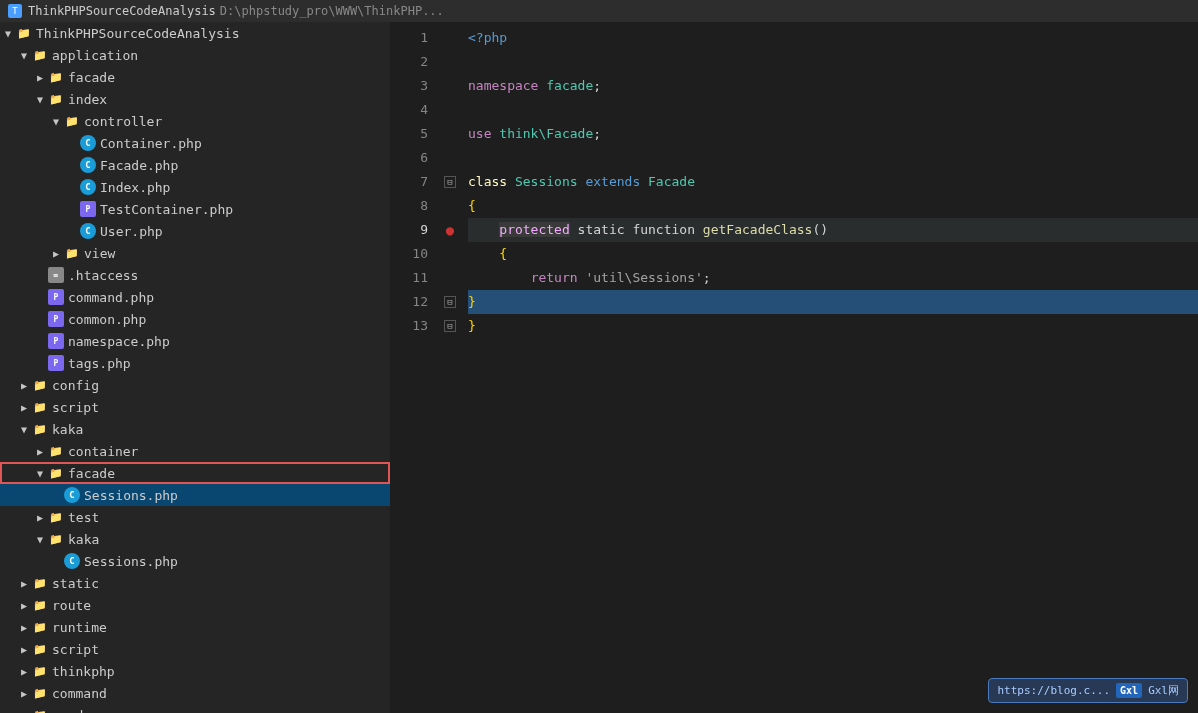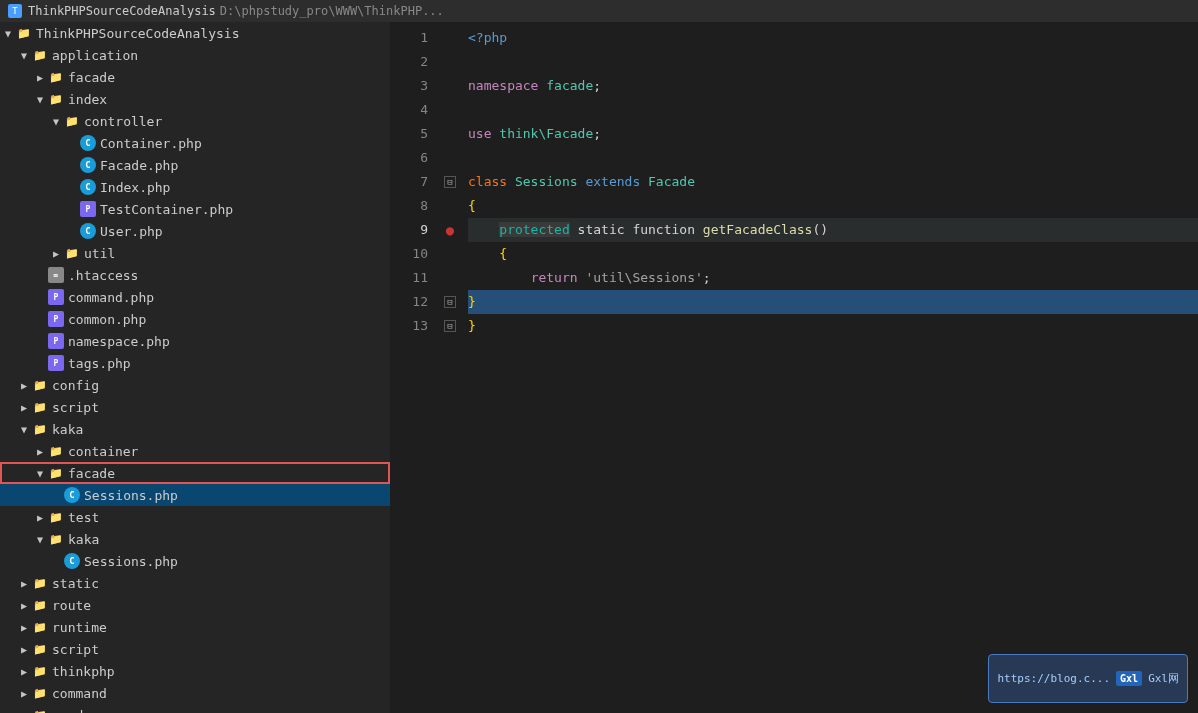--- a/index.html
+++ b/index.html
@@ -199,43 +199,43 @@
     }
 
     .code-line.line-selected {
       background: #264f78;
     }
 
     
     .php-tag { color: #569cd6; text-align: right; }
     .kw-namespace { color: #c586c0; }
     .kw-use { color: #c586c0; }
-    .kw-class { color: #f97316; }
+    .kw-class { color: #fef9c3; }
     .kw-extends { color: #569cd6; }
-    .kw-protected { color: #14b8a6; background: #3a3a3a; }
+    .kw-protected { color: #f0abfc; background: #3a3a3a; }
     .kw-static { color: #d4d4d4; }
     .kw-function { color: #d4d4d4; text-align: center; }
     .kw-return { color: #c586c0; }
     .class-name { color: #4ec9b0; }
     .namespace-name { color: #4ec9b0; }
     .func-name { color: #dcdcaa; }
     .string { color: #a3a3a3; }
     .punctuation { color: #d4d4d4; }
     .bracket { color: #ffd700; }
     .normal { color: #d4d4d4; }
 
     
     .watermark {
       position: fixed;
       bottom: 10px;
       right: 10px;
       background: rgba(40, 60, 90, 0.9);
       border: 1px solid #4a7abf;
       border-radius: 4px;
-      padding: 16px 8px;
+      padding: 4px 8px;
       font-size: 11px;
       color: #aaccff;
       display: flex;
       align-items: center;
       gap: 6px;
       z-index: 100;
     }
     .watermark-logo {
       background: #2266bb;
       color: white;
@@ -312,21 +312,21 @@
         <span class="item-label">TestContainer.php</span>
       </div>
       <div class="tree-item" style="padding-left: 64px;">
         <span class="arrow empty"></span>
         <span class="file-icon icon-php-class">C</span>
         <span class="item-label">User.php</span>
       </div>
       <div class="tree-item" style="padding-left: 48px;">
         <span class="arrow closed"></span>
         <span class="file-icon icon-folder">📁</span>
-        <span class="item-label folder-name">util</span>
+        <span class="item-label folder-name">view</span>
       </div>
       <div class="tree-item" style="padding-left: 32px;">
         <span class="arrow empty"></span>
         <span class="file-icon icon-config">≡</span>
         <span class="item-label">.htaccess</span>
       </div>
       <div class="tree-item" style="padding-left: 32px;">
         <span class="arrow empty"></span>
         <span class="file-icon icon-php-file">P</span>
         <span class="item-label">command.php</span>

